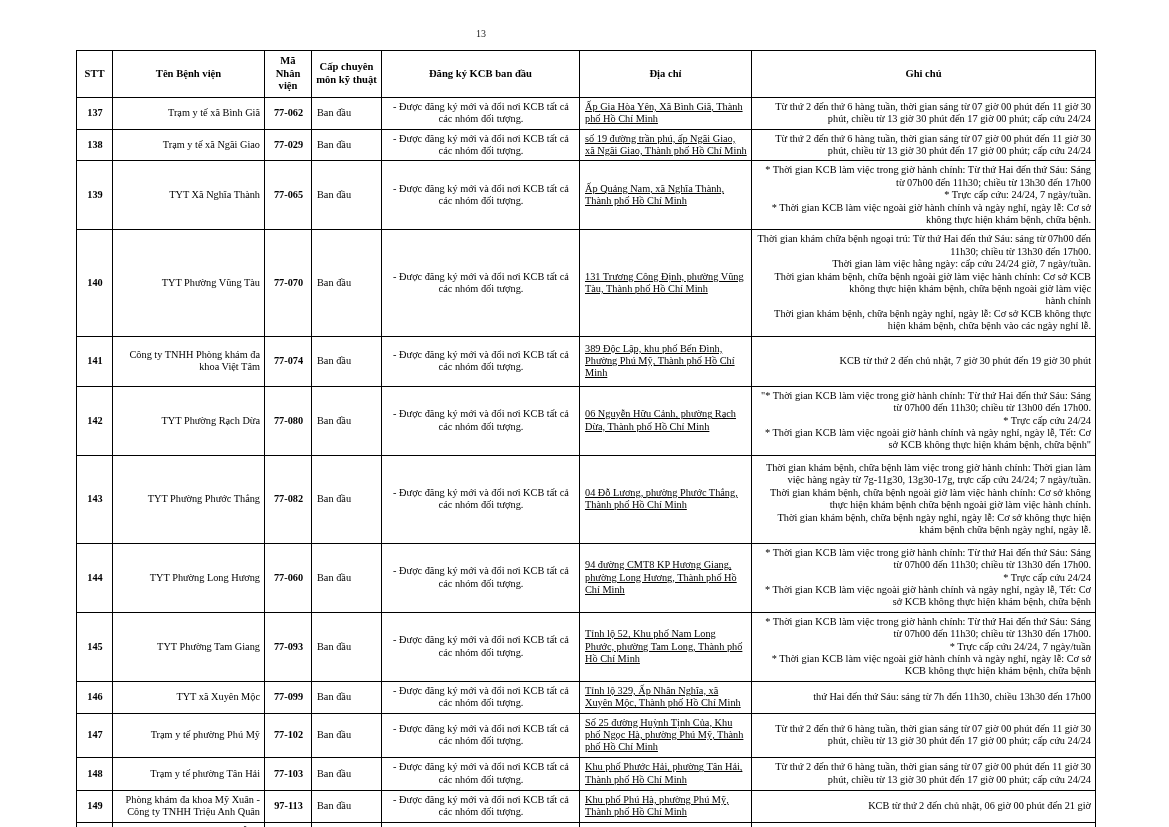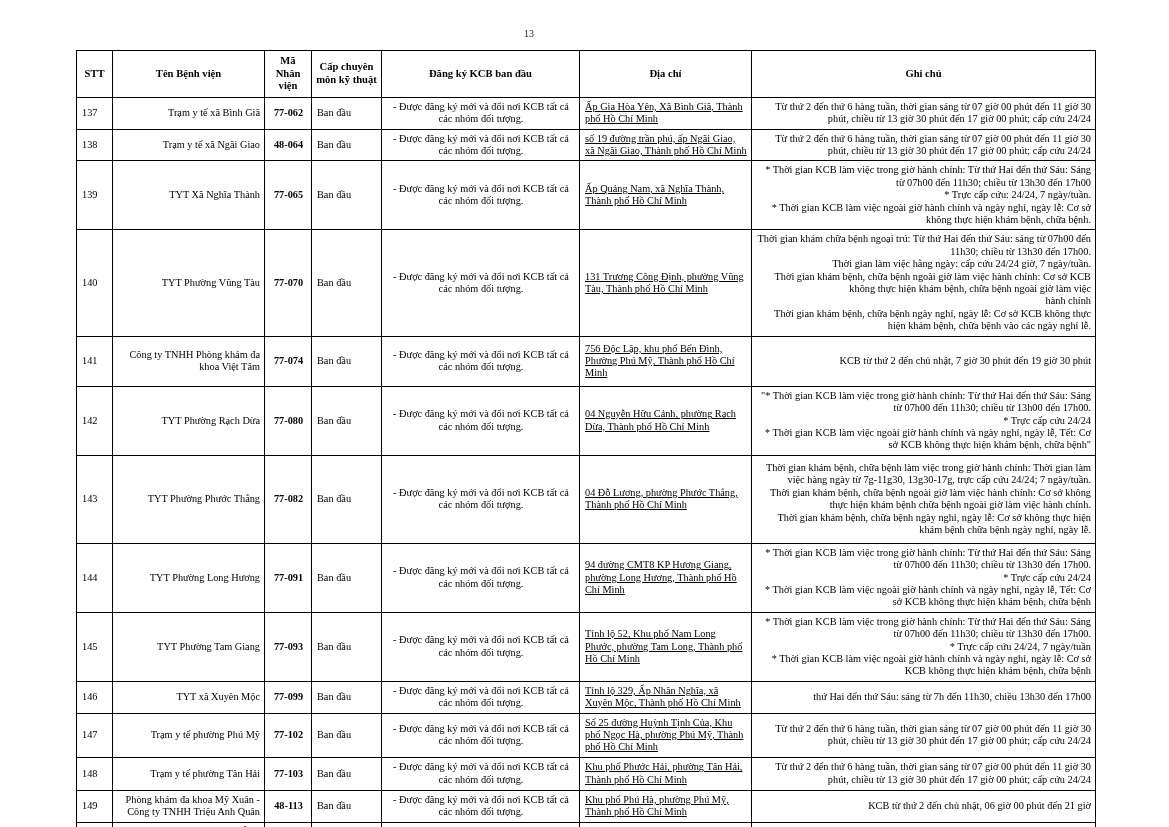--- a/index.html
+++ b/index.html
@@ -23,21 +23,20 @@
   }
   .page-number {
     position: absolute;
     top: 28px;
     left: 0;
     width: 962px;
     text-align: center;
     font-size: 10px;
     line-height: 12px;
     color: #222;
-    padding-left: 48px;
   }
   .table-wrap {
     position: absolute;
     top: 50px;
     left: 76px;
     width: 1019px;
   }
   table.reg-table {
     border-collapse: collapse;
     table-layout: fixed;
@@ -55,21 +54,23 @@
   }
   table.reg-table thead th {
     text-align: center;
     font-weight: bold;
     font-size: 10.6px;
     line-height: 12.6px;
     padding: 4px 3px;
     vertical-align: middle;
   }
   td.c-stt {
-    vertical-align: middle;
+    text-align: center;
+    vertical-align: middle;
+    font-weight: bold;
   }
   td.c-name {
     text-align: right;
     vertical-align: middle;
   }
   td.c-code {
     text-align: center;
     vertical-align: middle;
     font-weight: bold;
   }
@@ -153,21 +154,21 @@
             </td>
           </tr>
           <tr style="height: 28px;">
             <td class="c-stt">
               <span class="nl">138</span>
             </td>
             <td class="c-name">
               <span class="nl">Trạm y tế xã Ngãi Giao</span>
             </td>
             <td class="c-code">
-              <span class="nl">48-064</span>
+              <span class="nl">77-029</span>
             </td>
             <td class="c-level">
               <span class="nl">Ban đầu</span>
             </td>
             <td class="c-reg">
               <span class="nl">- Được đăng ký mới và đổi nơi KCB tất cả các nhóm đối tượng.</span>
             </td>
             <td class="c-addr">
               <span class="nl">số 19 đường trần phú, ấp Ngãi Giao, xã Ngãi Giao, Thành phố Hồ Chí Minh</span>
             </td>
@@ -237,21 +238,21 @@
             <td class="c-code">
               <span class="nl">77-074</span>
             </td>
             <td class="c-level">
               <span class="nl">Ban đầu</span>
             </td>
             <td class="c-reg">
               <span class="nl">- Được đăng ký mới và đổi nơi KCB tất cả các nhóm đối tượng.</span>
             </td>
             <td class="c-addr">
-              <span class="nl">756 Độc Lập, khu phố Bến Đình, Phường Phú Mỹ, Thành phố Hồ Chí Minh</span>
+              <span class="nl">389 Độc Lập, khu phố Bến Đình, Phường Phú Mỹ, Thành phố Hồ Chí Minh</span>
             </td>
             <td class="c-note">
               <span class="nl">KCB từ thứ 2 đến chủ nhật, 7 giờ 30 phút đến 19 giờ 30 phút</span>
             </td>
           </tr>
           <tr style="height: 62px;">
             <td class="c-stt">
               <span class="nl">142</span>
             </td>
             <td class="c-name">
@@ -260,21 +261,21 @@
             <td class="c-code">
               <span class="nl">77-080</span>
             </td>
             <td class="c-level">
               <span class="nl">Ban đầu</span>
             </td>
             <td class="c-reg">
               <span class="nl">- Được đăng ký mới và đổi nơi KCB tất cả các nhóm đối tượng.</span>
             </td>
             <td class="c-addr">
-              <span class="nl">04 Nguyễn Hữu Cảnh, phường Rạch Dừa, Thành phố Hồ Chí Minh</span>
+              <span class="nl">06 Nguyễn Hữu Cảnh, phường Rạch Dừa, Thành phố Hồ Chí Minh</span>
             </td>
             <td class="c-note">
               <span class="nl">"* Thời gian KCB làm việc trong giờ hành chính: Từ thứ Hai đến thứ Sáu: Sáng từ 07h00 đến 11h30; chiều từ 13h00 đến 17h00.</span>
               <span class="nl">* Trực cấp cứu 24/24</span>
               <span class="nl">* Thời gian KCB làm việc ngoài giờ hành chính và ngày nghỉ, ngày lễ, Tết: Cơ sở KCB không thực hiện khám bệnh, chữa bệnh"</span>
             </td>
           </tr>
           <tr style="height: 88px;">
             <td class="c-stt">
               <span class="nl">143</span>
@@ -301,21 +302,21 @@
             </td>
           </tr>
           <tr style="height: 62px;">
             <td class="c-stt">
               <span class="nl">144</span>
             </td>
             <td class="c-name">
               <span class="nl">TYT Phường Long Hương</span>
             </td>
             <td class="c-code">
-              <span class="nl">77-091</span>
+              <span class="nl">77-060</span>
             </td>
             <td class="c-level">
               <span class="nl">Ban đầu</span>
             </td>
             <td class="c-reg">
               <span class="nl">- Được đăng ký mới và đổi nơi KCB tất cả các nhóm đối tượng.</span>
             </td>
             <td class="c-addr">
               <span class="nl">94 đường CMT8 KP Hương Giang, phường Long Hương, Thành phố Hồ Chí Minh</span>
             </td>
@@ -420,21 +421,21 @@
             </td>
           </tr>
           <tr style="height: 28px;">
             <td class="c-stt">
               <span class="nl">149</span>
             </td>
             <td class="c-name">
               <span class="nl">Phòng khám đa khoa Mỹ Xuân - Công ty TNHH Triệu Anh Quân</span>
             </td>
             <td class="c-code">
-              <span class="nl">48-113</span>
+              <span class="nl">97-113</span>
             </td>
             <td class="c-level">
               <span class="nl">Ban đầu</span>
             </td>
             <td class="c-reg">
               <span class="nl">- Được đăng ký mới và đổi nơi KCB tất cả các nhóm đối tượng.</span>
             </td>
             <td class="c-addr">
               <span class="nl">Khu phố Phú Hà, phường Phú Mỹ, Thành phố Hồ Chí Minh</span>
             </td>

